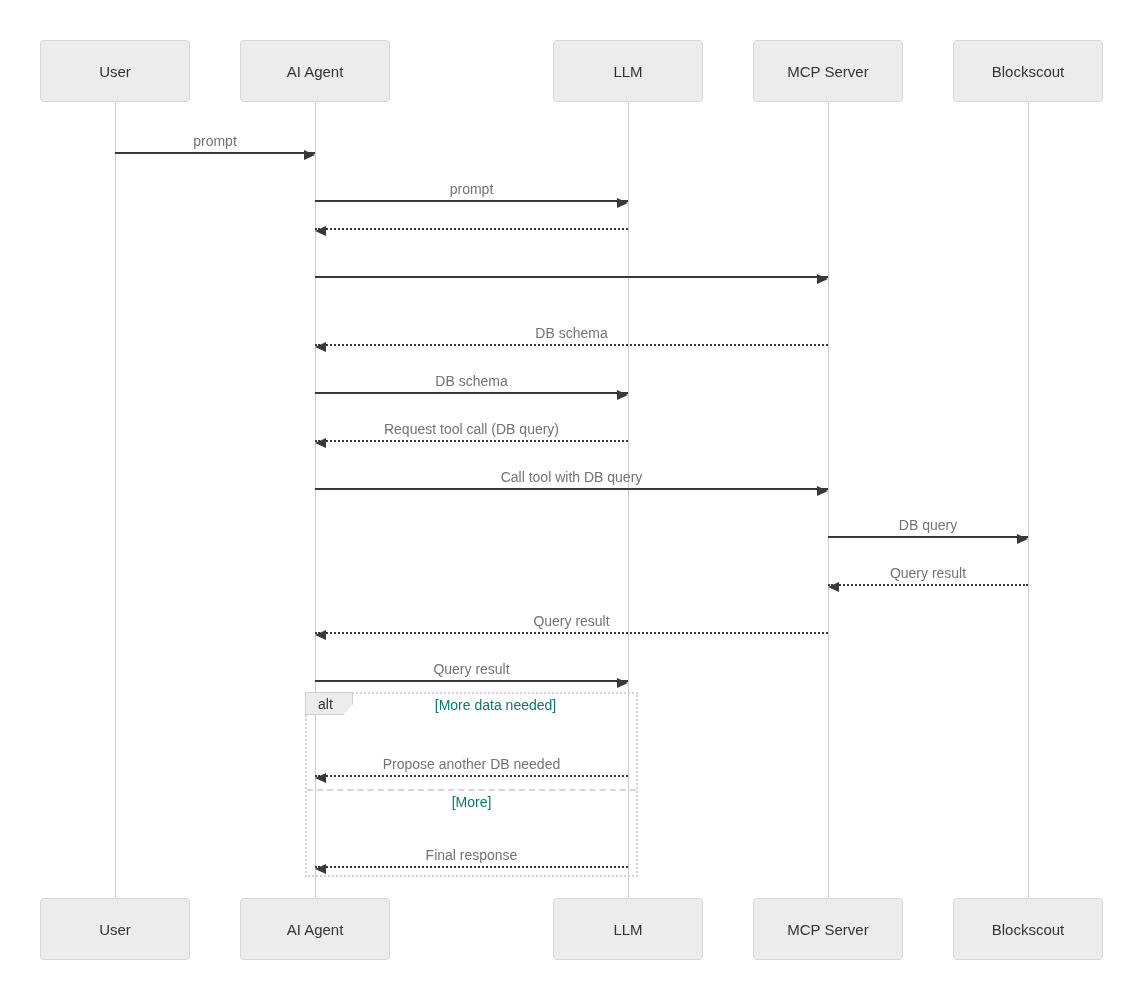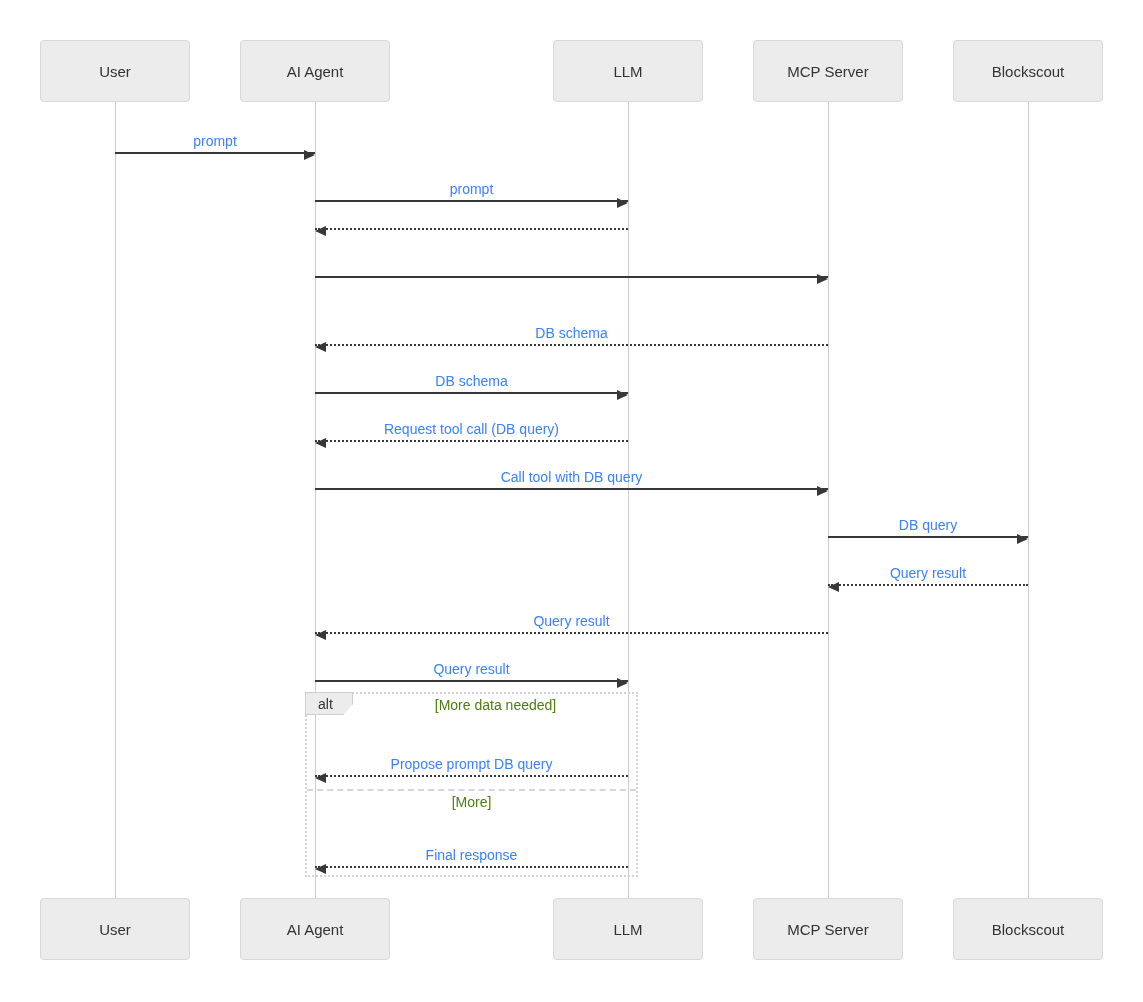--- a/index.html
+++ b/index.html
@@ -24,21 +24,21 @@
     border-radius:4px;
     display:flex; align-items:center; justify-content:center;
     font-size:15px; color:#333333;
     box-sizing:border-box;
   }
   .msg { position:absolute; }
   .msg-label {
     text-align:center;
     font-size:14px;
     line-height:18px;
-    color:#3b82f6;
+    color:#737373;
     margin-bottom:2px;
     white-space:nowrap;
   }
   .msg-line {
     position:relative;
     height:0;
     border-top:2px solid #383838;
   }
   .msg.dashed .msg-line { border-top:2px dotted #383838; }
   .msg.ltr .msg-line::after {
@@ -74,21 +74,21 @@
     border:1px solid #cfcfcf;
     box-sizing:border-box;
     clip-path:polygon(0 0, 100% 0, 100% 52%, 80% 100%, 0 100%);
     font-size:14px; color:#333333;
     display:flex; align-items:center;
     padding-left:12px;
   }
   .alt-condition {
     position:absolute;
     font-size:14px; line-height:18px;
-    color:#4d7c0f;
+    color:#0f766e;
     text-align:center;
     white-space:nowrap;
   }
   .alt-cond-1 { left:46px; top:2px; width:285px; }
   .alt-cond-2 { left:0; top:99px; width:100%; }
   .alt-divider {
     position:absolute;
     left:0; top:95px; width:100%;
     border-top:2px dashed #d6d6d6;
   }
@@ -186,21 +186,21 @@
   <div class="alt-frame">
     <div class="alt-tab">
       <span>alt</span>
     </div>
     <div class="alt-condition alt-cond-1">[More data needed]</div>
     <div class="alt-divider"></div>
     <div class="alt-condition alt-cond-2">[More]</div>
   </div>
 
   <div class="msg dashed rtl" style="left:315px;top:755px;width:313px">
-    <div class="msg-label">Propose prompt DB query</div>
+    <div class="msg-label">Propose another DB needed</div>
     <div class="msg-line"></div>
   </div>
   <div class="msg dashed rtl" style="left:315px;top:846px;width:313px">
     <div class="msg-label">Final response</div>
     <div class="msg-line"></div>
   </div>
 
 </div>
 
 </body></html>

